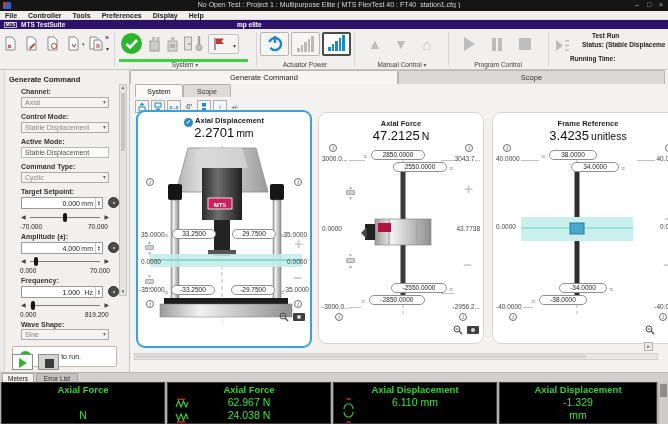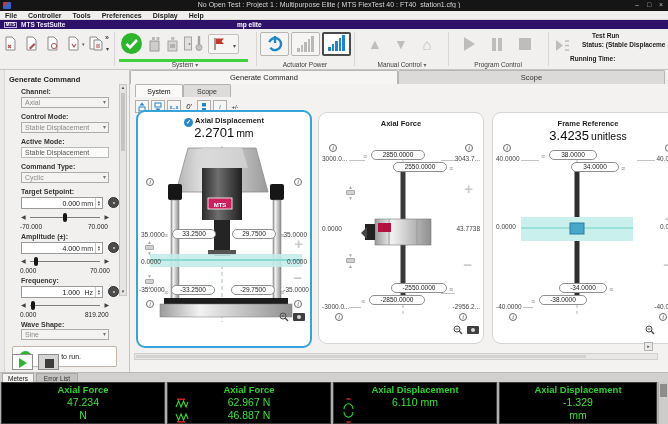--- a/index.html
+++ b/index.html
@@ -496,20 +496,21 @@
       <svg class="gz" style="right:21px;top:200px;">
           <circle cx="4" cy="4" r="3" fill="none" stroke="#4a4a4a"></circle>
           <line x1="6.3" y1="6.3" x2="9" y2="9" stroke="#4a4a4a" stroke-width="1.4"></line>
           <line x1="2.6" y1="4" x2="5.4" y2="4" stroke="#4a4a4a"></line>
         </svg>
       <span class="gcam" style="right:5px;top:201px;"></span>
     </div>
 
     <div class="gauge" style="left:188px;top:28px;width:166px;height:232px;">
       <div class="g-head" style="top:6px;">Axial Force</div>
+      <div class="g-val" style="top:15px;"><span>47.2125</span><span class="un">N</span></div>
       <span class="g-i" style="left:10px;top:31px;">i</span>
       <span class="g-i" style="right:10px;top:31px;">i</span>
 
       <svg class="ab" style="left:0;top:40px;" width="166" height="162">
         <line x1="84" y1="0" x2="84" y2="18" stroke="#a8bcbc" stroke-dasharray="3 3"></line>
         <rect x="81.5" y="18" width="5" height="128" fill="#3a3a3a"></rect>
         <line x1="84" y1="146" x2="84" y2="162" stroke="#a8bcbc" stroke-dasharray="3 3"></line>
         <rect x="56" y="66" width="56" height="26" fill="url(#chrome)" stroke="#7a7a7a" stroke-width="0.6"></rect>
         <line x1="70" y1="66" x2="70" y2="92" stroke="#9a9a9a"></line>
           <line x1="98" y1="66" x2="98" y2="92" stroke="#9a9a9a"></line>
@@ -617,39 +618,38 @@
   </div>
 
   <div class="btabs">
     <span class="btab on" style="left:2px;width:32px;">Meters</span>
     <span class="btab off" style="left:36px;width:42px;">Error List</span>
   </div>
 
   <div class="mrow">
     <div class="meter" style="left:1px;width:164px;">
       <div class="m-name">Axial Force</div>
-      <div class="m-l1">47.234</div>
       <div class="m-l2">N</div>
     </div>
     <div class="meter" style="left:167px;width:164px;">
       <div class="m-name">Axial Force</div>
       <span class="m-ic" style="top:13px;">
         <svg width="15" height="12">
             <path d="M1,9 L3.5,3 6,9 8.5,3 11,9 13,4" fill="none" stroke="#35d435" stroke-width="1.1"></path>
             <rect x="2" y="0.5" width="8" height="1.6" fill="#cc2222"></rect>
           </svg>
       </span>
       <span class="m-ic" style="top:26px;">
         <svg width="15" height="12">
             <path d="M1,3 L3.5,9 6,3 8.5,9 11,3 13,8" fill="none" stroke="#35d435" stroke-width="1.1"></path>
             <rect x="2" y="10" width="8" height="1.6" fill="#cc2222"></rect>
           </svg>
       </span>
       <div class="m-l1">62.967 N</div>
-      <div class="m-l2">46.887 N</div>
+      <div class="m-l2">24.038 N</div>
     </div>
     <div class="meter" style="left:333px;width:164px;">
       <div class="m-name">Axial Displacement</div>
       <span class="m-ic" style="top:13px;">
         <svg width="15" height="12">
             <path d="M3,11 A4.5,5.2 0 1 1 12,11" fill="none" stroke="#35d435" stroke-width="1.1"></path>
             <rect x="5.5" y="0.2" width="4" height="1.6" fill="#cc2222"></rect>
           </svg>
       </span>
       <span class="m-ic" style="top:26px;">

